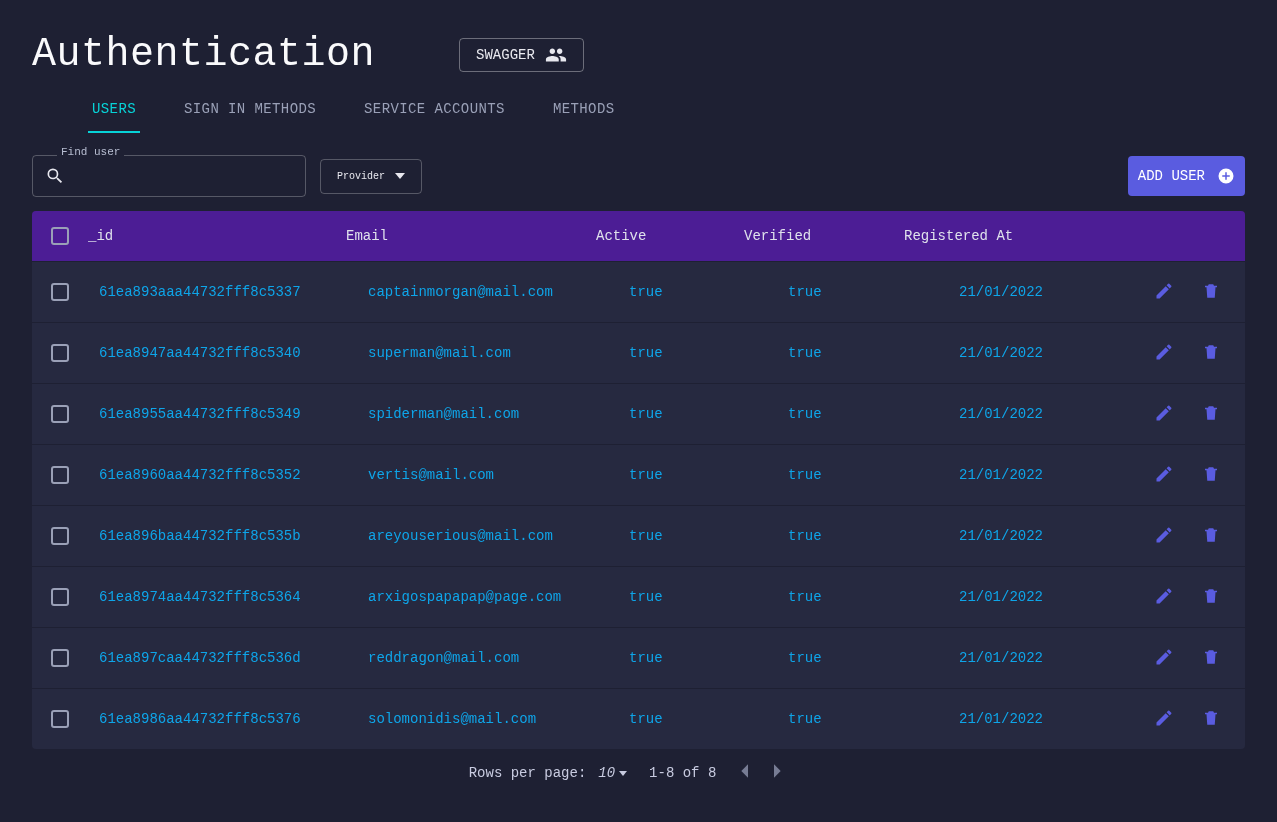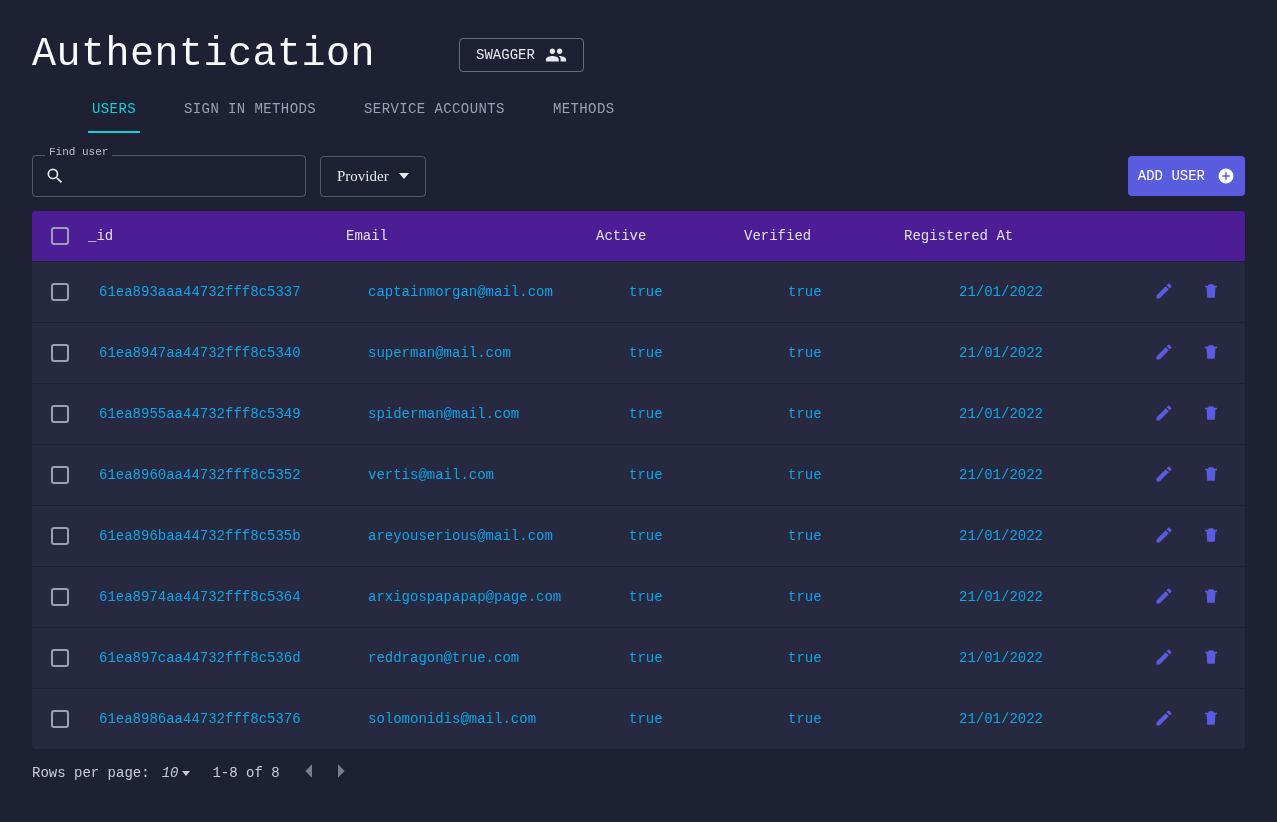--- a/index.html
+++ b/index.html
@@ -65,21 +65,21 @@
     align-items: center;
     gap: 14px;
     margin-bottom: 14px;
   }
   .find-user-wrap {
     position: relative;
   }
   .find-user-label {
     position: absolute;
     top: -9px;
-    left: 13px;
+    left: 25px;
     font-size: 11px;
     color: #b7bdd1;
     background: #1e2033;
     padding: 0 4px;
   }
   .find-user {
     display: flex;
     align-items: center;
     gap: 8px;
     border: 1px solid rgba(255,255,255,0.25);
@@ -99,22 +99,22 @@
   }
   .provider-btn {
     display: inline-flex;
     align-items: center;
     gap: 10px;
     border: 1px solid rgba(255,255,255,0.25);
     background: transparent;
     color: #e8e8ef;
     padding: 11px 16px;
     border-radius: 4px;
-    font-family: Liberation Serif, serif;
-    font-size: 15px;
+    font-family: Liberation Mono, monospace;
+    font-size: 10px;
     cursor: pointer;
   }
   .spacer { flex: 1; }
   .add-user-btn {
     display: inline-flex;
     align-items: center;
     gap: 12px;
     background: #5a5ce0;
     color: #fff;
     border: none;
@@ -170,21 +170,21 @@
     width: 18px; height: 18px;
     border: 2px solid #9aa0b7;
     border-radius: 3px;
     cursor: pointer;
   }
 
   .pager {
     display: flex;
     align-items: center;
     gap: 22px;
-    justify-content: flex-start;
+    justify-content: center;
     padding: 14px 24px 0 0;
     color: #c8cbe0;
     font-size: 14px;
   }
   .pager .rpp { display:flex; align-items:center; gap:12px; }
   .pager .rpp-value { display:flex; align-items:center; gap:4px; cursor:pointer;font-style:italic;}
   .pager .nav { display:flex; gap:22px; }
   .pager .nav .chev { cursor:pointer; }
   .pager .nav svg { fill:#777c94; }
 
@@ -410,21 +410,21 @@
                   <path d="M12 2a10 10 0 100 20 10 10 0 000-20zM4 12a8 8 0 0112.9-6.32L5.68 16.9A7.96 7.96 0 014 12zm8 8a7.96 7.96 0 01-4.9-1.68L18.32 7.1A8 8 0 0112 20z"></path>
                 </svg></span>
             </button>
           </div>
         </div>
         <div class="trow">
           <div class="td check">
             <div class="checkbox"></div>
           </div>
           <div class="td">61ea897caa44732fff8c536d</div>
-          <div class="td">reddragon@true.com</div>
+          <div class="td">reddragon@mail.com</div>
           <div class="td">true</div>
           <div class="td">true</div>
           <div class="td">21/01/2022</div>
           <div class="td actions">
             <button class="icon-btn">
               <span><svg width="20" height="20" viewBox="0 0 24 24">
                   <path d="M3 17.25V21h3.75L17.81 9.94l-3.75-3.75L3 17.25zM20.71 7.04a1 1 0 000-1.41l-2.34-2.34a1 1 0 00-1.41 0l-1.83 1.83 3.75 3.75 1.83-1.83z"></path>
                 </svg></span>
             </button>
             <button class="icon-btn">

